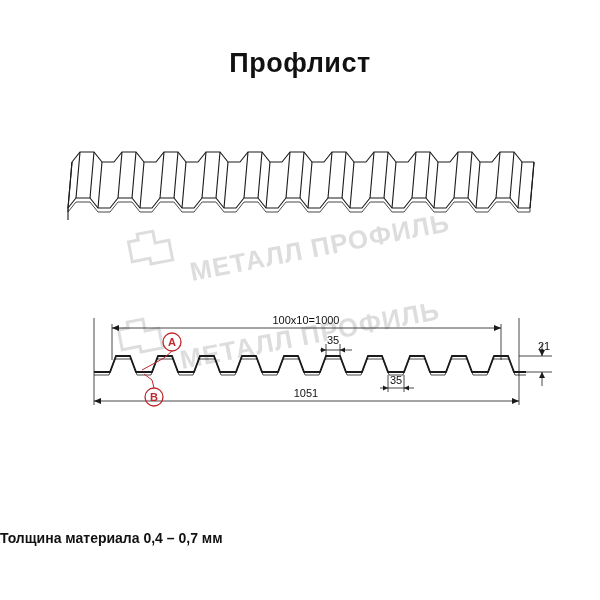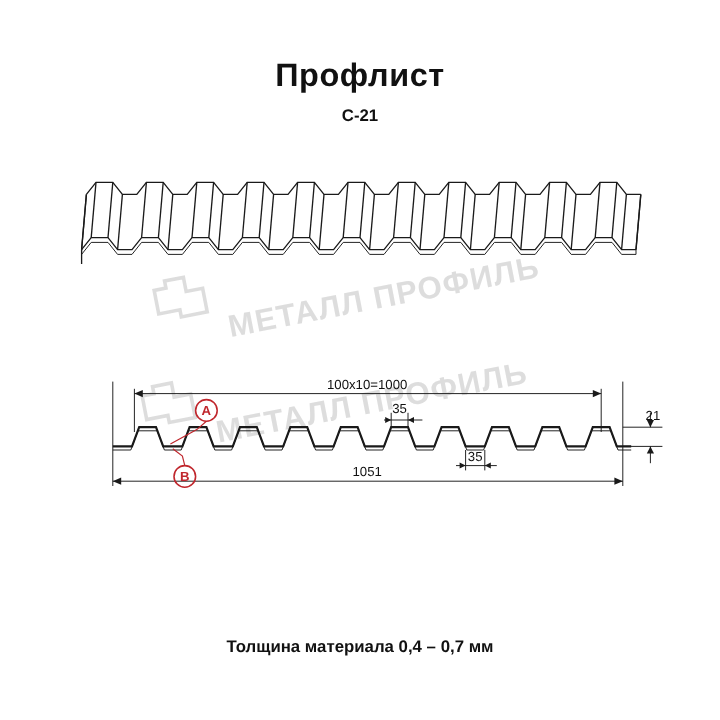--- a/index.html
+++ b/index.html
@@ -54,21 +54,21 @@
     top: 300px;
     left: 64px;
     width: 490px;
     height: 120px;
   }
   .footer {
     position: absolute;
     top: 530px;
     left: 0;
     width: 600px;
-    text-align: center;
+    text-align: left;
     font-size: 14px;
     font-weight: bold;
     color: #111111;
   }
   .watermark {
     position: absolute;
     pointer-events: none;
     color: #d8d8d8;
     font-size: 26px;
     font-weight: bold;
@@ -119,21 +119,20 @@
     stroke-width: 1;
     fill: none;
   }
 </style>
 </head>
 <body>
 
 <div class="page">
 
   <div class="title">Профлист</div>
-  <div class="subtitle">С-21</div>
 
   <div class="iso-wrap">
     <svg width="490" height="120" viewBox="0 0 490 120">
       <g class="ln med">
 
         <path d="M12,32 L20,22 L34,22 L42,32 L54,32 L62,22 L76,22 L84,32 L96,32 L104,22 L118,22 L126,32 L138,32 L146,22 L160,22 L168,32 L180,32 L188,22 L202,22 L210,32 L222,32 L230,22 L244,22 L252,32 L264,32 L272,22 L286,22 L294,32 L306,32 L314,22 L328,22 L336,32 L348,32 L356,22 L370,22 L378,32 L390,32 L398,22 L412,22 L420,32 L432,32 L440,22 L454,22 L462,32 L474,32"></path>
 
         <path d="M8,78 L16,68 L30,68 L38,78 L50,78 L58,68 L72,68 L80,78 L92,78 L100,68 L114,68 L122,78 L134,78 L142,68 L156,68 L164,78 L176,78 L184,68 L198,68 L206,78 L218,78 L226,68 L240,68 L248,78 L260,78 L268,68 L282,68 L290,78 L302,78 L310,68 L324,68 L332,78 L344,78 L352,68 L366,68 L374,78 L386,78 L394,68 L408,68 L416,78 L428,78 L436,68 L450,68 L458,78 L470,78"></path>
 
         <path d="M12,32 L8,78"></path>

